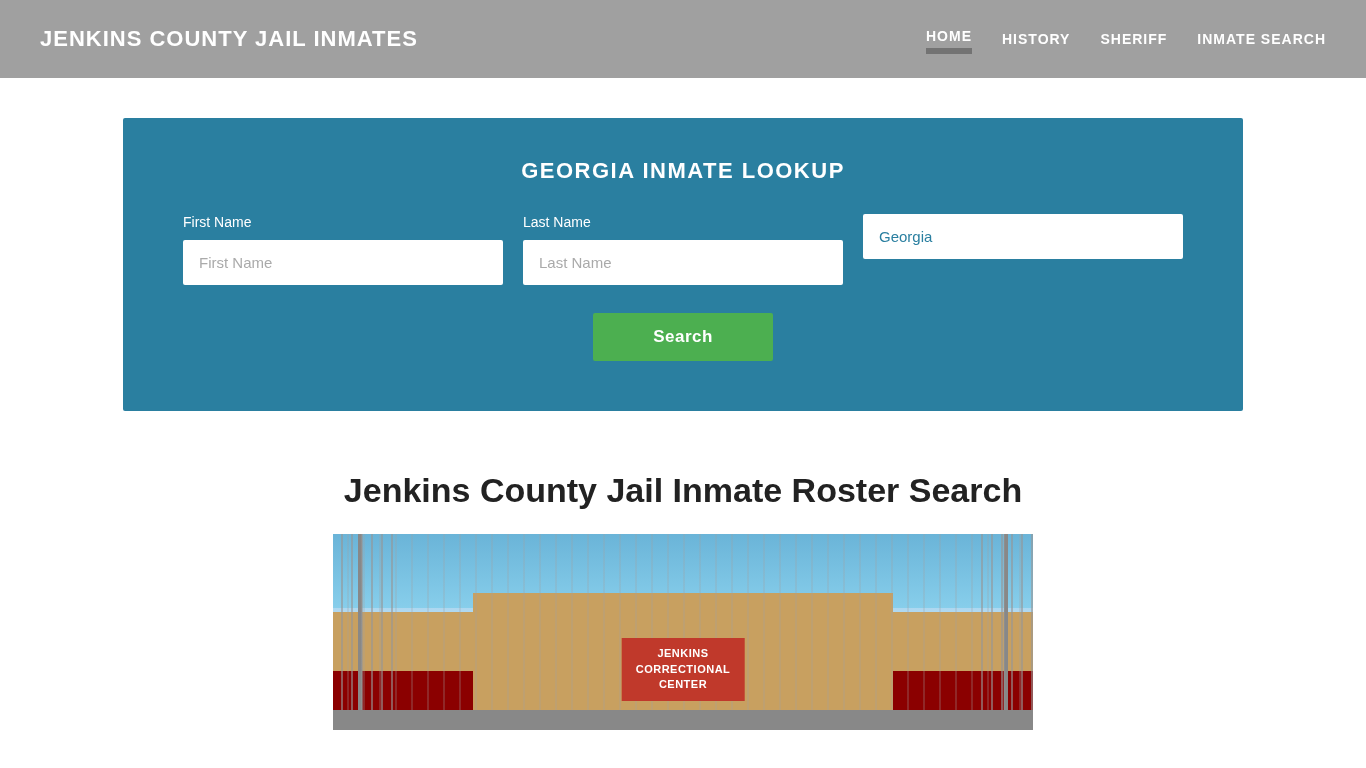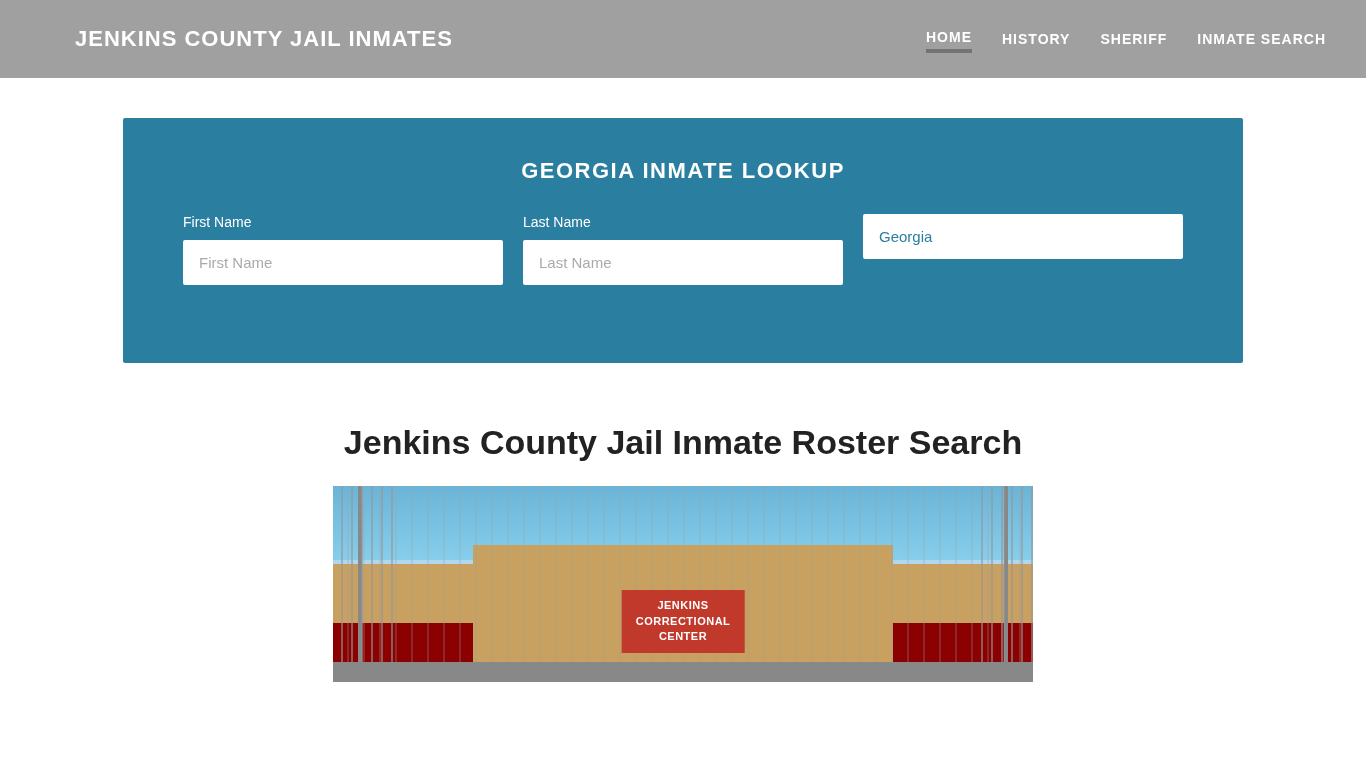--- a/index.html
+++ b/index.html
@@ -24,42 +24,41 @@
       align-items: center;
       justify-content: space-between;
     }
 
     .site-title {
       color: #fff;
       font-size: 22px;
       font-weight: 900;
       letter-spacing: 1px;
       text-transform: uppercase;
-      margin-left: 35px;
     }
 
     .nav {
       display: flex;
       gap: 30px;
       align-items: center;
     }
 
     .nav-item {
       color: #fff;
       font-size: 14px;
       font-weight: 700;
       letter-spacing: 1px;
       text-transform: uppercase;
       cursor: pointer;
       text-decoration: none;
       padding: 4px 0;
     }
 
     .nav-item.active {
-      border-bottom: 4px solid #737373;
+      border-bottom: 6px solid #737373;
     }
 
     
     .lookup-section {
       background: #2a7fa0;
       margin: 40px auto;
       max-width: 1120px;
       border-radius: 2px;
       padding: 40px 60px 50px;
     }
@@ -289,20 +288,23 @@
       <label class="form-label">First Name</label>
       <input class="form-input" type="text" placeholder="First Name" style="">
     </div>
     <div class="form-field">
       <label class="form-label">Last Name</label>
       <input class="form-input" type="text" placeholder="Last Name" style="">
     </div>
     <div class="form-field">
       <input class="form-input state-input" type="text" value="Georgia" style="">
     </div>
+  </div>
+  <div class="search-btn-row">
+    <button class="search-btn">Search</button>
   </div>
 </section>
 
 <section class="content-section">
   <h1 class="content-heading">Jenkins County Jail Inmate Roster Search</h1>
 
   <div class="jail-image-container">
     <div class="jail-image">
       <div class="jail-sky"></div>
       <div class="jail-building"></div>

